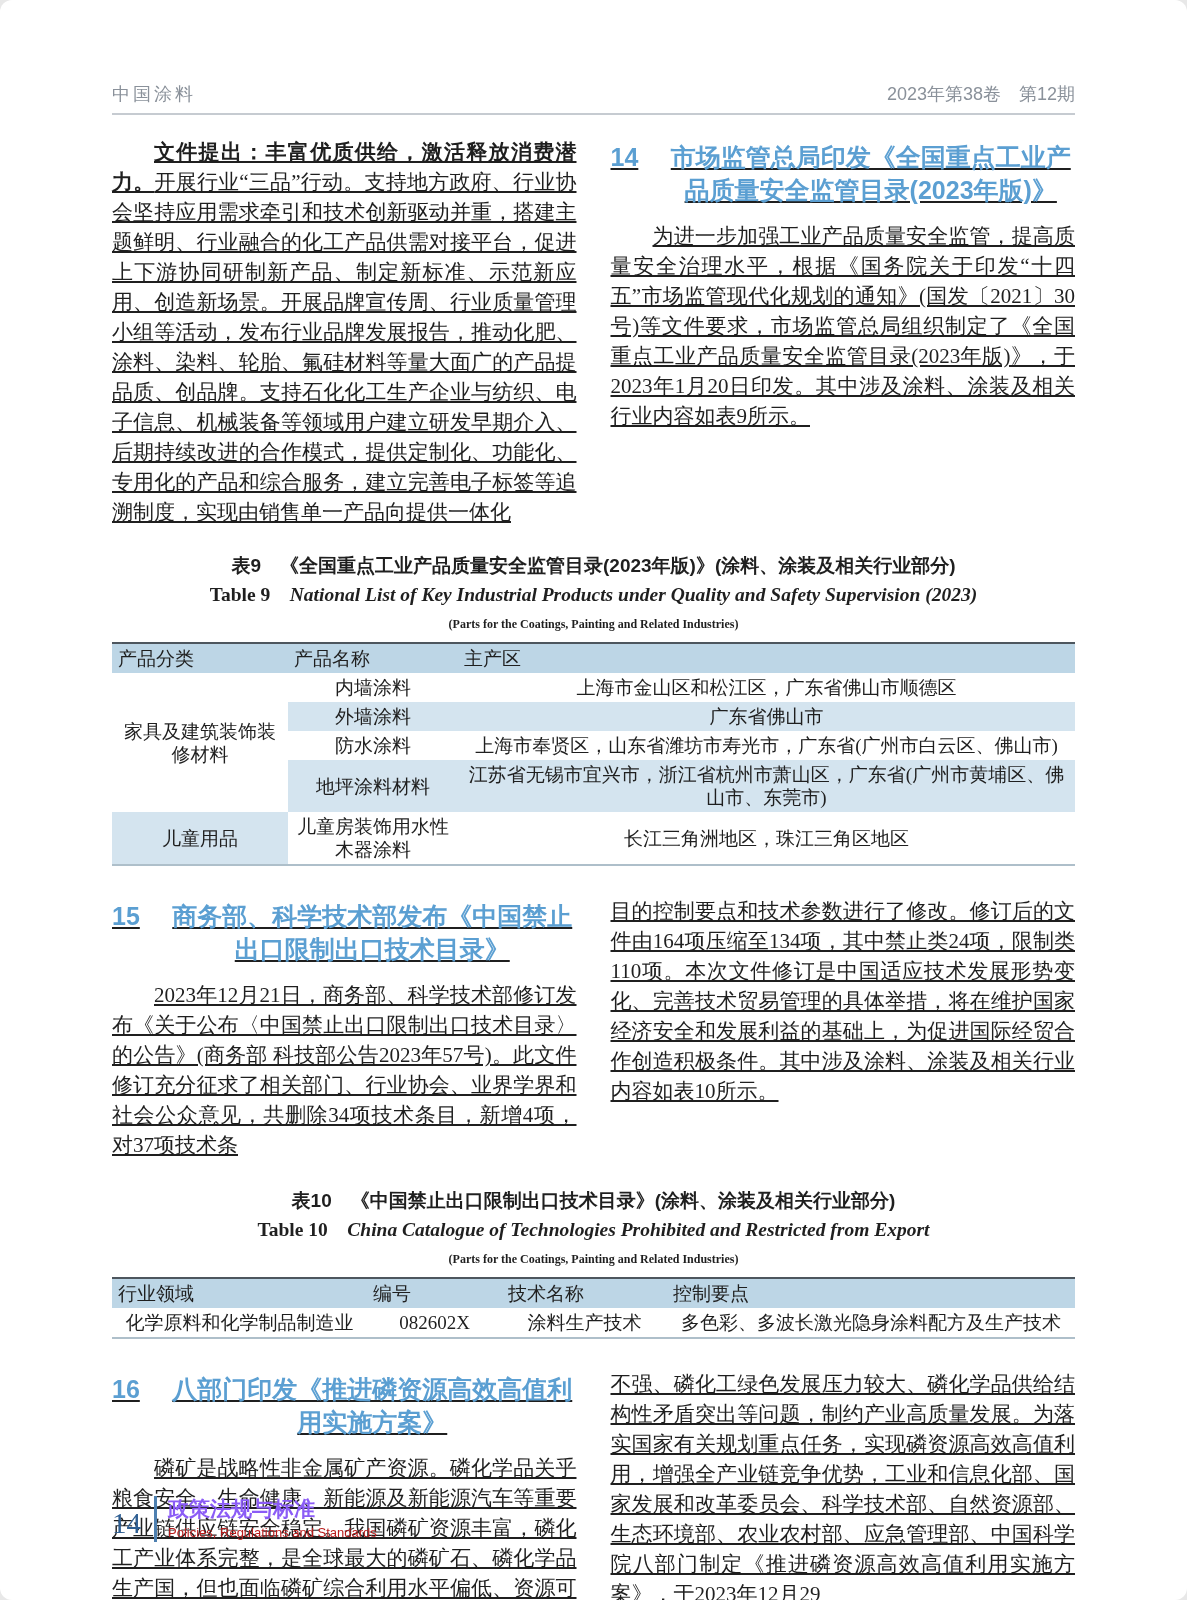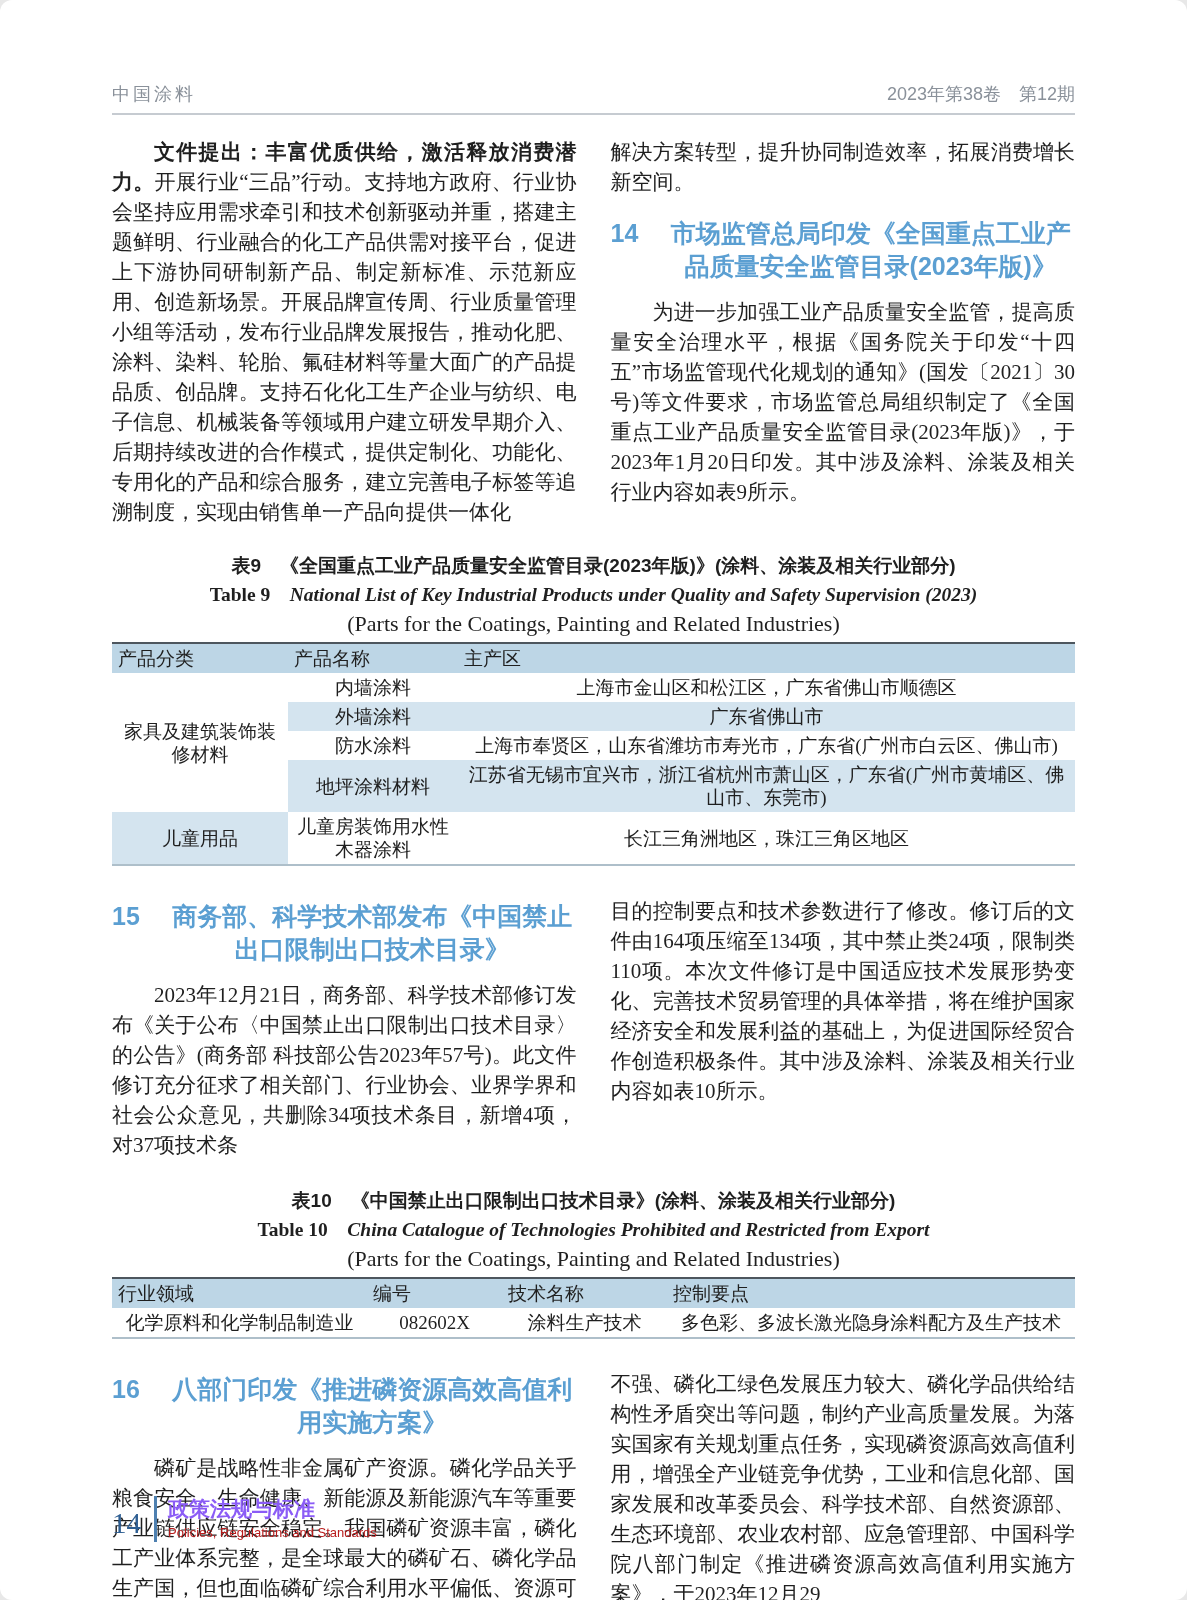--- a/index.html
+++ b/index.html
@@ -19,21 +19,21 @@
   .page-head{
     display:flex;justify-content:space-between;align-items:flex-end;
     font-family:"Liberation Sans","DejaVu Sans",sans-serif;
     font-size:18px;color:#8a919a;
     border-bottom:2px solid #c6cbd1;
     padding-bottom:7px;
   }
   .page-head .journal{letter-spacing:3px;}
   
   .two-col{display:flex;gap:34px;margin-top:22px;}
-  .col{flex:1;min-width:0;}
+  .col{flex:1;min-width:0;text-decoration:underline;}
   .body-p{
     margin:0;font-size:21px;line-height:30px;
     text-align:justify;
   }
   .indent{text-indent:2em;}
   .lead{font-family:"Liberation Sans","DejaVu Sans",sans-serif;font-weight:bold;}
   
   .sec-head{
     display:flex;
     margin:20px 0 14px 0;
@@ -46,21 +46,21 @@
   .col .sec-head:first-child{margin-top:4px;}
   
   .table-block{margin-top:26px;}
   .cap{ text-align:center;margin:0 0 4px 0; }
   .cap-zh{
     font-family:"Liberation Sans","DejaVu Sans",sans-serif;
     font-weight:bold;font-size:19px;line-height:25px;
   }
   .cap-en{font-size:19.5px;line-height:26px;font-weight:bold;}
   .cap-en .cap-en-text{font-style:italic;}
-  .cap-en2{font-size:22px;line-height:24px;font-weight:normal;}
+  .cap-en2{font-size:12px;line-height:24px;font-weight:bold;}
   .dtable{
     width:100%;border-collapse:collapse;table-layout:fixed;
     margin-top:6px;
     border-top:2px solid #4d565e;
     border-bottom:2px solid #aebfca;
     font-size:19px;
   }
   .dtable th{
     background:#bdd6e6;font-weight:normal;text-align:left;
     padding:3px 6px;line-height:23px;
@@ -99,21 +99,20 @@
     <div class="page-head">
       <span class="journal">中国涂料</span>
       <span class="issue">2023年第38卷　第12期</span>
     </div>
 
     <div class="two-col">
       <div class="col">
         <p class="body-p indent"><span class="lead">文件提出：丰富优质供给，激活释放消费潜力。</span><span>开展行业“三品”行动。支持地方政府、行业协会坚持应用需求牵引和技术创新驱动并重，搭建主题鲜明、行业融合的化工产品供需对接平台，促进上下游协同研制新产品、制定新标准、示范新应用、创造新场景。开展品牌宣传周、行业质量管理小组等活动，发布行业品牌发展报告，推动化肥、涂料、染料、轮胎、氟硅材料等量大面广的产品提品质、创品牌。支持石化化工生产企业与纺织、电子信息、机械装备等领域用户建立研发早期介入、后期持续改进的合作模式，提供定制化、功能化、专用化的产品和综合服务，建立完善电子标签等追溯制度，实现由销售单一产品向提供一体化</span></p>
       </div>
       <div class="col">
-        <p class="body-p">解决方案转型，提升协同制造效率，拓展消费增长新空间。</p>
         <h2 class="sec-head">
           <span class="sec-num">14</span>
           <span class="sec-title">市场监管总局印发《全国重点工业产品质量安全监管目录(2023年版)》</span>
         </h2>
         <p class="body-p indent">为进一步加强工业产品质量安全监管，提高质量安全治理水平，根据《国务院关于印发“十四五”市场监管现代化规划的通知》(国发〔2021〕30号)等文件要求，市场监管总局组织制定了《全国重点工业产品质量安全监管目录(2023年版)》，于2023年1月20日印发。其中涉及涂料、涂装及相关行业内容如表9所示。</p>
       </div>
     </div>
 
     <div class="table-block">
       <p class="cap cap-zh">表9　《全国重点工业产品质量安全监管目录(2023年版)》(涂料、涂装及相关行业部分)</p>

